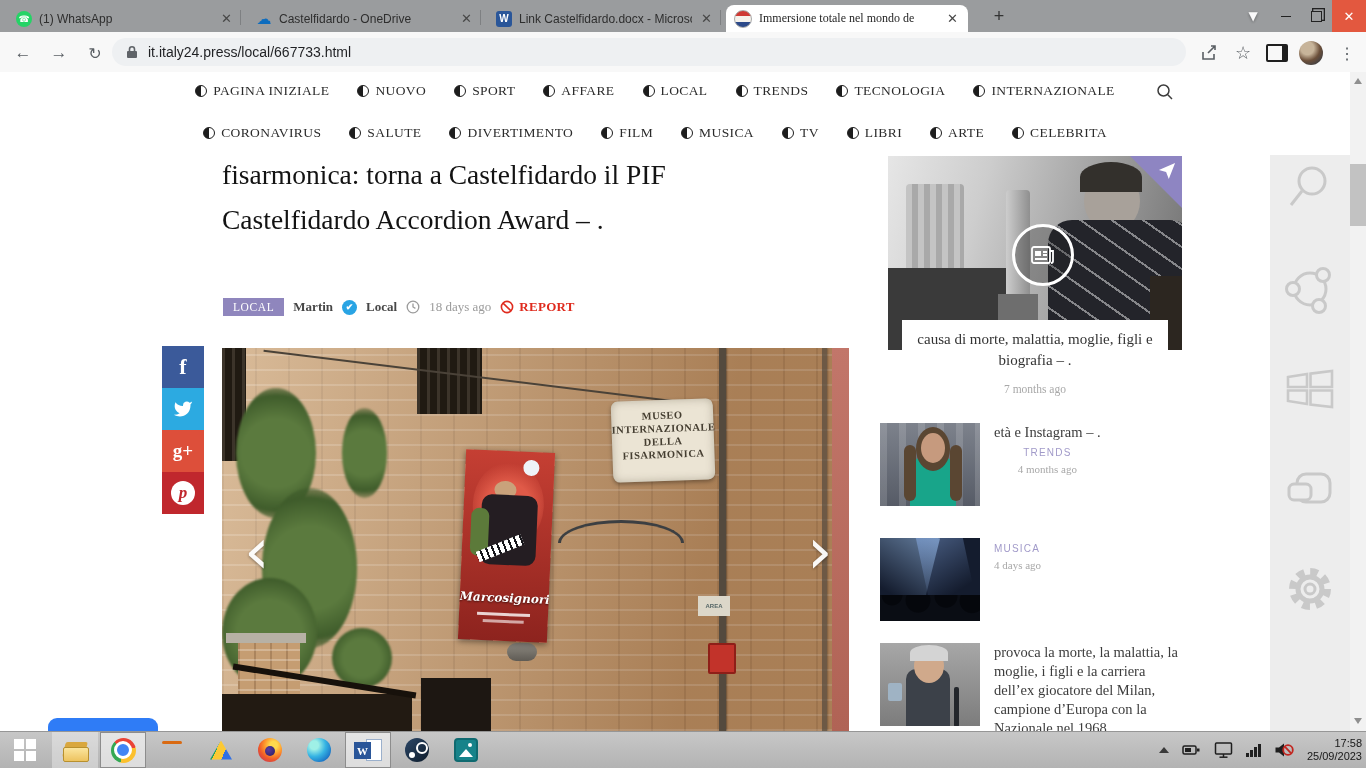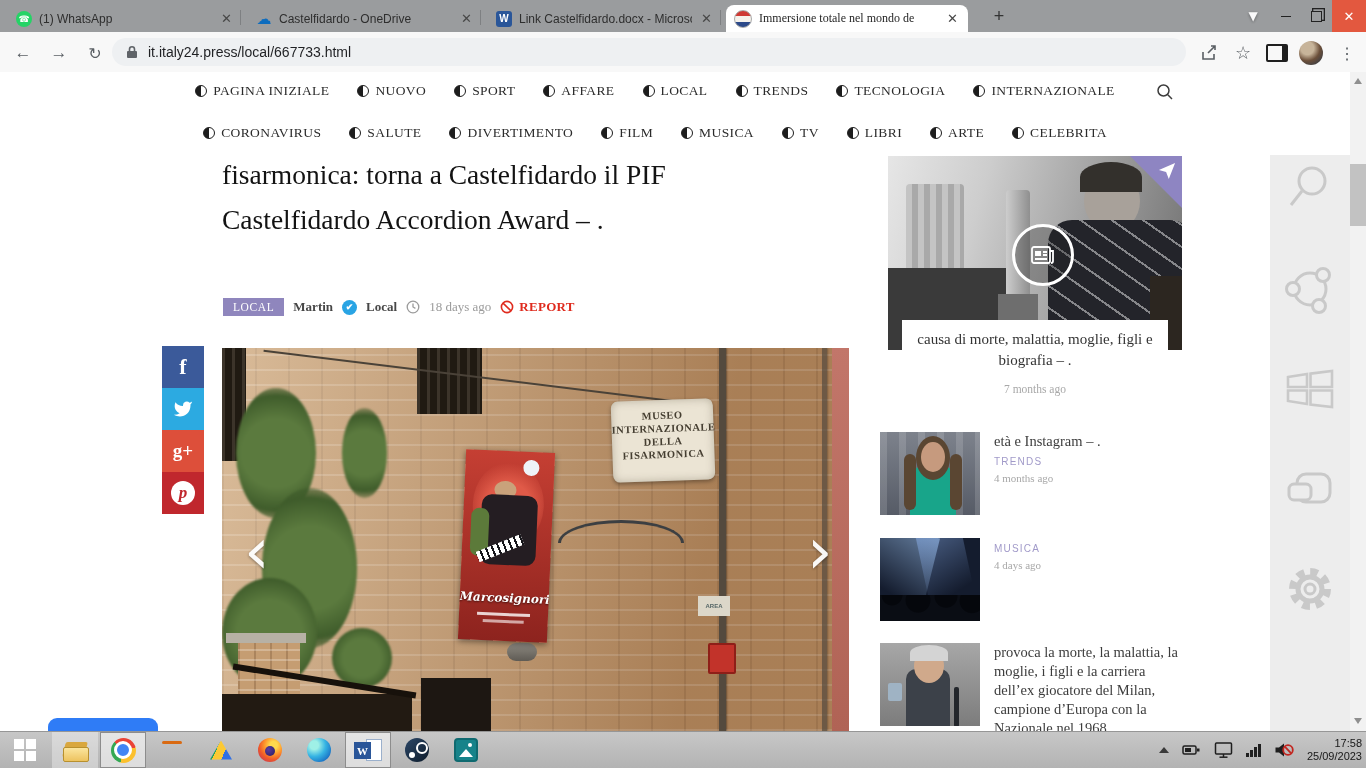--- a/index.html
+++ b/index.html
@@ -425,21 +425,21 @@
             <svg width="18" height="18" viewBox="0 0 20 20">
                 <path d="M1 9 L19 1 L12 19 L9 11 Z" fill="#fff"></path>
               </svg>
           </div>
         </div>
         <div class="feat-cap">causa di morte, malattia, moglie, figli e biografia – .</div>
         <div class="feat-time">7 months ago</div>
       </div>
     </div>
 
-    <div class="sitem" style="top:360px;">
+    <div class="sitem" style="top:351px;text-align:center;">
       <div class="thumb" style="background:linear-gradient(180deg,#7d828c,#565b66);">
         <div class="abs" style="inset:0;background:repeating-linear-gradient(90deg,rgba(255,255,255,.14) 0 7px,transparent 7px 19px);"></div>
         <div class="abs" style="left:30px;top:34px;width:46px;height:60px;border-radius:14px 14px 0 0;background:#18a58a;"></div>
         <div class="abs" style="left:36px;top:4px;width:34px;height:44px;border-radius:50%;background:#5a4632;"></div>
         <div class="abs" style="left:41px;top:10px;width:24px;height:30px;border-radius:50%;background:#c69a7e;"></div>
         <div class="abs" style="left:24px;top:22px;width:12px;height:56px;border-radius:6px;background:#5a4632;"></div>
         <div class="abs" style="left:70px;top:22px;width:12px;height:56px;border-radius:6px;background:#5a4632;"></div>
       </div>
       <div>
         <div class="sittl">età e Instagram – .</div>

